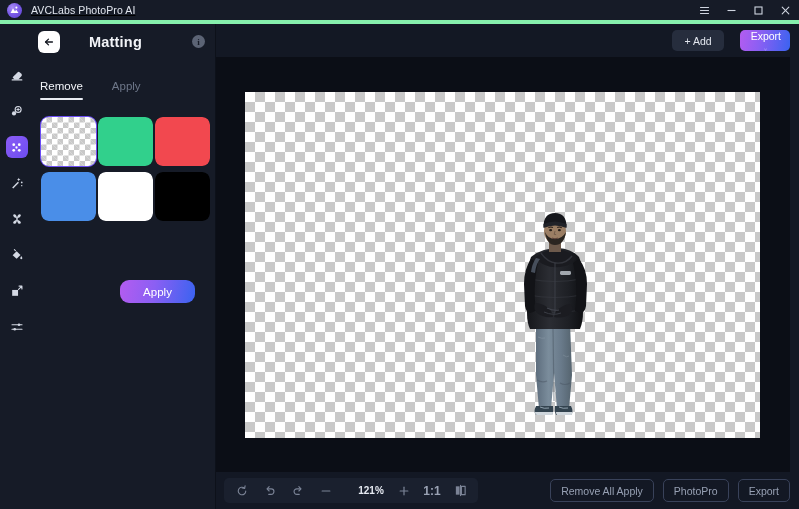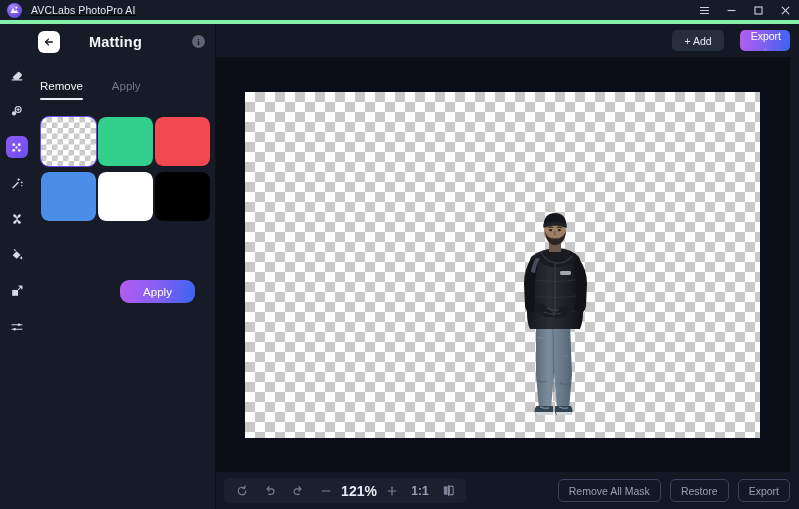--- a/index.html
+++ b/index.html
@@ -239,21 +239,21 @@
   }
   .zbtn {
     min-width: 28px; height: 21px;
     display: flex; align-items: center; justify-content: center;
     color: #7b8396; border-radius: 4px;
     font-size: 10px;
     cursor: pointer;
   }
   .zlevel {
     min-width: 38px; text-align: center;
-    color: #e6eaf2; font-size: 14px; font-weight: bold;
+    color: #e6eaf2; font-size: 10px; font-weight: bold; margin-left: 12px;
   }
   .ratio { color: #9aa2b4; font-weight: bold; font-size: 12px; }
   .rightbtns {
     position: absolute; right: 9px;
     display: flex; gap: 9px;
   }
   .obtn {
     height: 23px; padding: 0 10px;
     background: transparent;
     border: 1px solid #39425a;
@@ -544,20 +544,20 @@
           <div class="zbtn">
             <svg width="13" height="13" viewBox="0 0 14 14" fill="none" stroke="currentColor" stroke-width="1.2" stroke-linejoin="round">
               <rect x="2" y="2.5" width="4" height="9" fill="currentColor" stroke="none"></rect>
               <rect x="8" y="2.5" width="4" height="9"></rect>
               <line x1="7" y1="1" x2="7" y2="13" stroke-width="1.1"></line>
             </svg>
           </div>
         </div>
 
         <div class="rightbtns">
-          <button class="obtn">Remove All Mask</button>
-          <button class="obtn">Restore</button>
+          <button class="obtn">Remove All Apply</button>
+          <button class="obtn">PhotoPro</button>
           <button class="obtn">Export</button>
         </div>
       </div>
     </div>
   </div>
 </div>
 
 </body></html>

